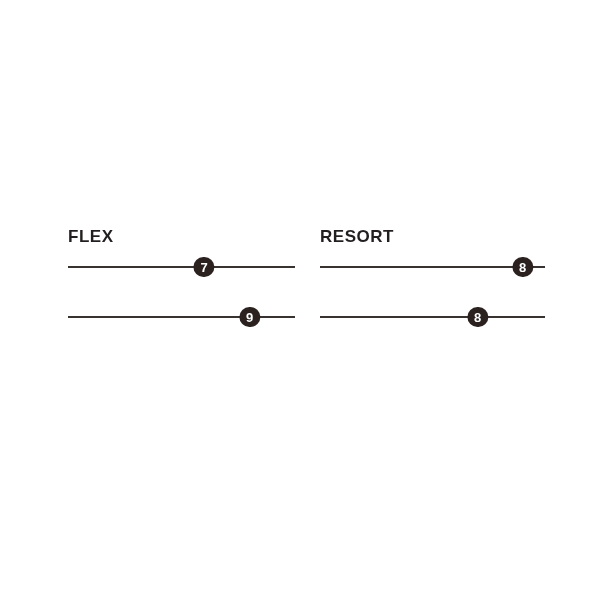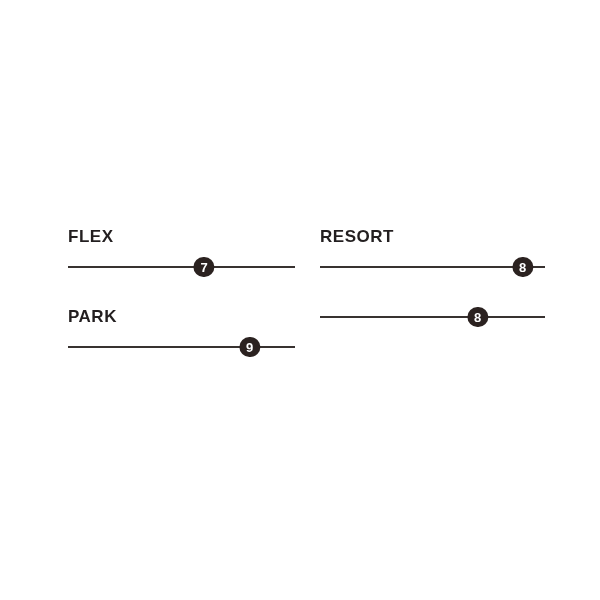--- a/index.html
+++ b/index.html
@@ -87,21 +87,20 @@
     <div class="spec">
       <div class="spec-label">RESORT</div>
       <div class="spec-track">
         <div class="spec-pill" style="left: 90%;">
           <span>8</span>
         </div>
       </div>
     </div>
 
     <div class="spec">
-      <div class="spec-label">PARK</div>
       <div class="spec-track">
         <div class="spec-pill" style="left: 80%;">
           <span>9</span>
         </div>
       </div>
     </div>
 
     <div class="spec">
       <div class="spec-track">
         <div class="spec-pill" style="left: 70%;">

